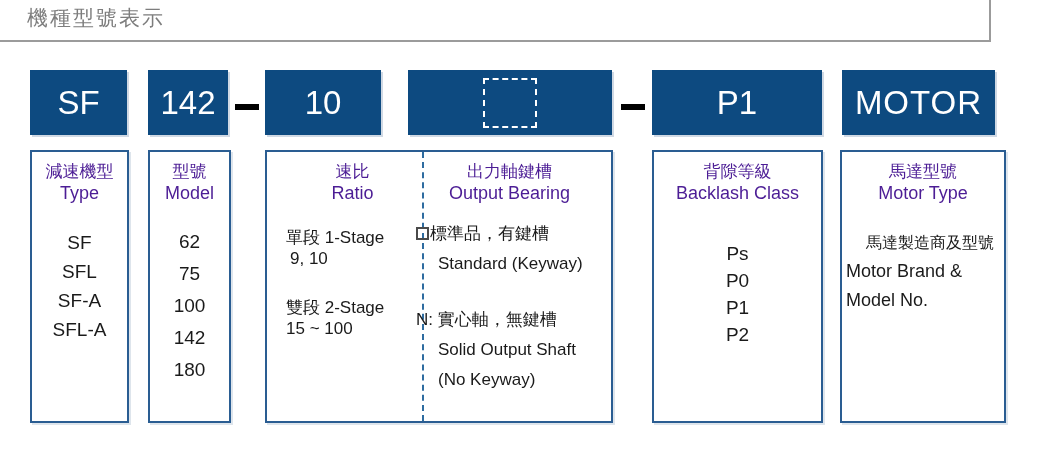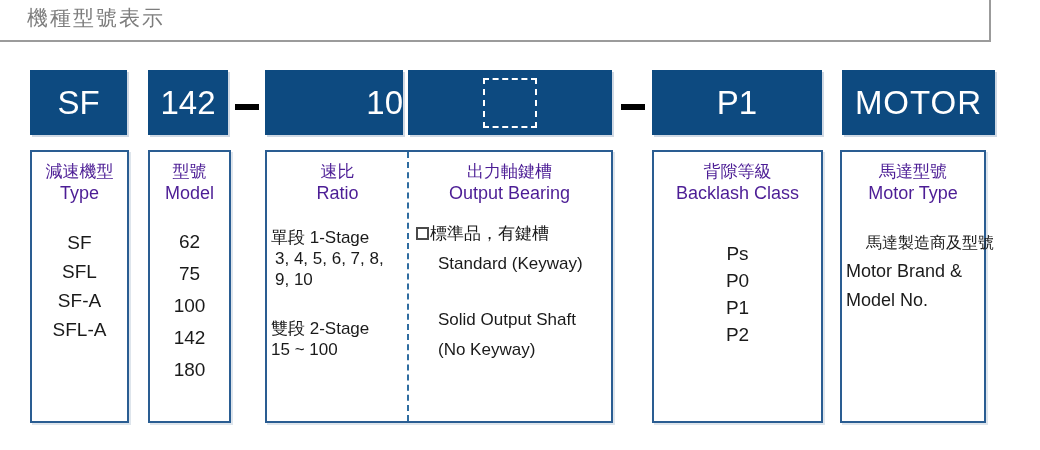--- a/index.html
+++ b/index.html
@@ -17,48 +17,48 @@
     letter-spacing:2px;
   }
   
   .seg{
     position:absolute;top:70px;height:65px;background:#0d4a80;color:#ffffff;
     display:flex;align-items:center;justify-content:center;
     font-size:33px;box-shadow:2px 2px 0 rgba(150,170,195,.45);
   }
   .seg-type{left:30px;width:97px;}
   .seg-model{left:148px;width:80px;}
-  .seg-ratio{left:265px;width:138px;justify-content:flex-end;}
+  .seg-ratio{left:265px;width:116px;}
   .seg-keyway{left:408px;width:204px;}
   .seg-backlash{left:652px;width:170px;}
   .seg-motor{left:842px;width:153px;letter-spacing:1px;}
   .dash{position:absolute;top:104px;width:24px;height:6px;background:#000000;}
   .dash1{left:235px;} .dash2{left:621px;}
   .ph-box{width:50px;height:46px;border:2px dashed #ffffff;}
   
   .dbox{
     position:absolute;top:150px;height:273px;background:#ffffff;
     border:2px solid #2a5d92;box-sizing:border-box;
     box-shadow:2px 2px 0 rgba(160,180,200,.35);color:#1a1a1a;
   }
   .box-type{left:30px;width:99px;}
   .box-model{left:148px;width:83px;}
   .box-ratio-bearing{left:265px;width:348px;}
   .box-backlash{left:652px;width:171px;}
-  .box-motor{left:840px;width:146px;}
+  .box-motor{left:840px;width:166px;}
   .dhead{padding-top:10px;text-align:center;color:#4c1d95;}
   .dhead .zh{font-size:17px;line-height:20px;display:block;}
   .dhead .en{font-size:18px;line-height:22px;display:block;}
   .center-list{text-align:center;font-size:19px;}
   .box-type .center-list{margin-top:24px;line-height:29px;}
   .box-model .center-list{margin-top:22px;line-height:32px;}
   .box-backlash .center-list{margin-top:36px;line-height:27px;}
   
   .pane{position:absolute;top:0;bottom:0;}
-  .pane-ratio{left:1px;width:139px;border-right:2px dashed #2e6ca0;}
+  .pane-ratio{left:16px;width:139px;border-right:2px dashed #2e6ca0;}
   .pane-bearing{left:141px;right:0;}
   .ratio-body{margin-top:23px;padding-left:3px;font-size:17px;line-height:21px;}
   .ratio-gap{height:28px;}
   .ratio-ind{padding-left:4px;}
   .bearing-body{margin-top:20px;padding-left:8px;font-size:17px;line-height:20px;}
   .b-line{margin-bottom:10px;}
   .b-ind{padding-left:22px;margin-bottom:10px;}
   .b-gap{height:26px;}
   .chk{
     display:inline-block;width:13px;height:13px;border:2px solid #4a4a4a;
@@ -126,38 +126,38 @@
   </div>
 
   <div class="dbox box-ratio-bearing">
     <div class="pane pane-ratio">
       <div class="dhead">
         <span class="zh">速比</span>
         <span class="en">Ratio</span>
       </div>
       <div class="ratio-body">
         <div>單段 1-Stage</div>
-        <div class="ratio-ind">3, 4, 5, 6, 7, 8,</div>
         <div class="ratio-ind">9, 10</div>
         <div class="ratio-gap"></div>
         <div>雙段 2-Stage</div>
         <div>15 ~ 100</div>
       </div>
     </div>
     <div class="pane pane-bearing">
       <div class="dhead">
         <span class="zh">出力軸鍵槽</span>
         <span class="en">Output Bearing</span>
       </div>
       <div class="bearing-body">
         <div class="b-line">
           <span class="chk"></span><span>標準品，有鍵槽</span>
         </div>
         <div class="b-ind">Standard (Keyway)</div>
         <div class="b-gap"></div>
+        <div class="b-line">N: 實心軸，無鍵槽</div>
         <div class="b-ind">Solid Output Shaft</div>
         <div class="b-ind">(No Keyway)</div>
       </div>
     </div>
   </div>
 
   <div class="dbox box-backlash">
     <div class="dhead">
       <span class="zh">背隙等級</span>
       <span class="en">Backlash Class</span>

